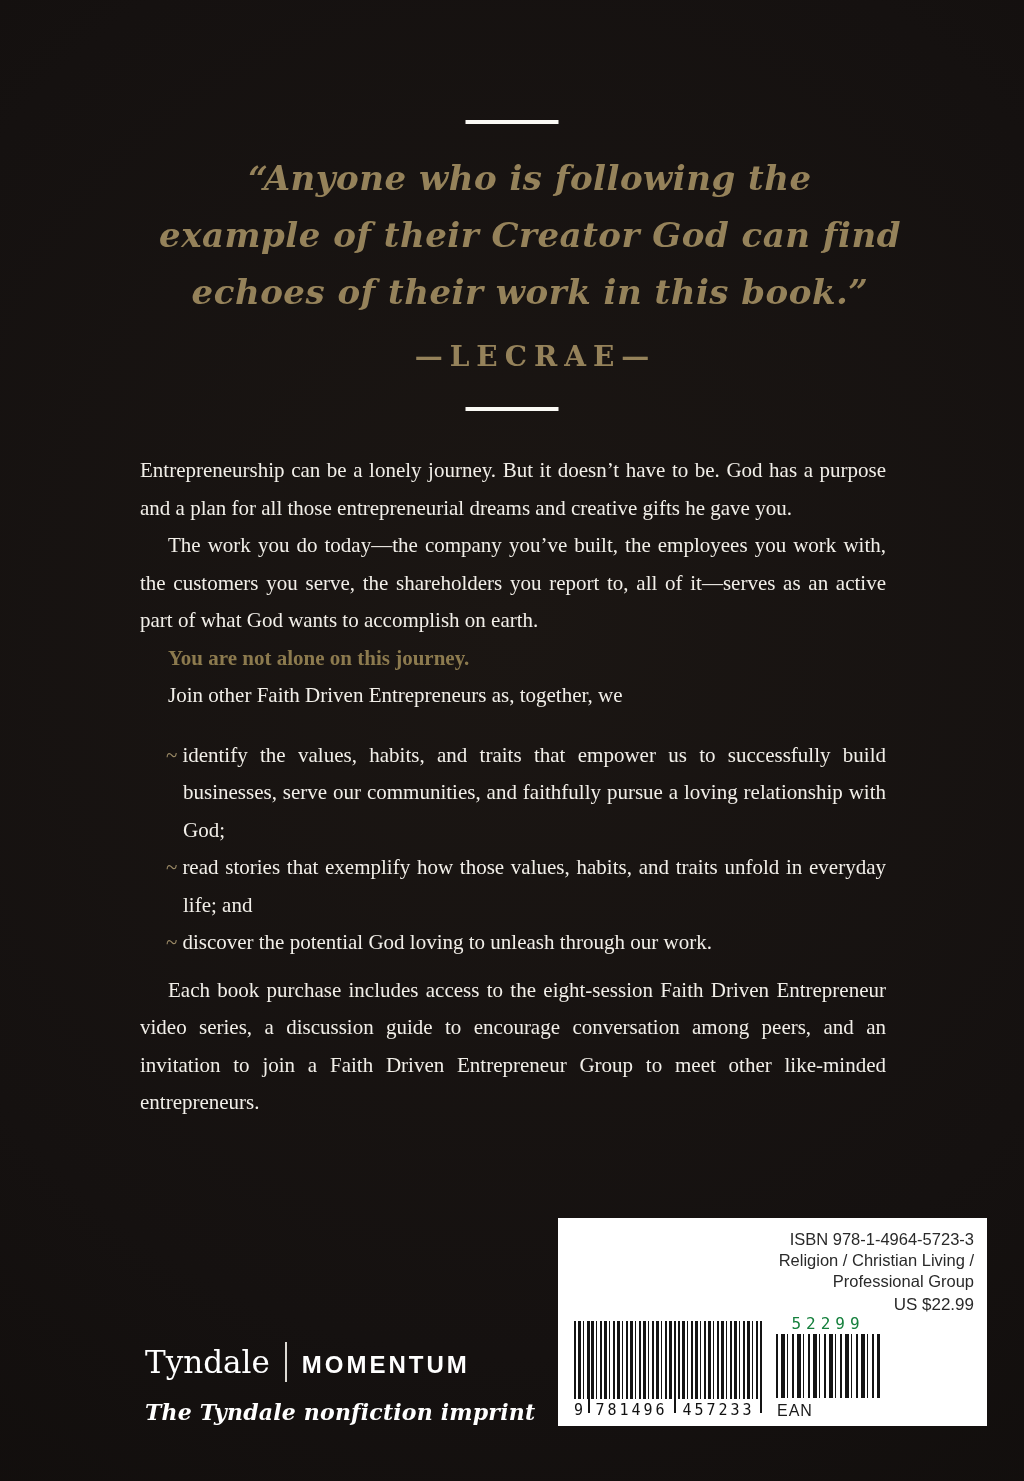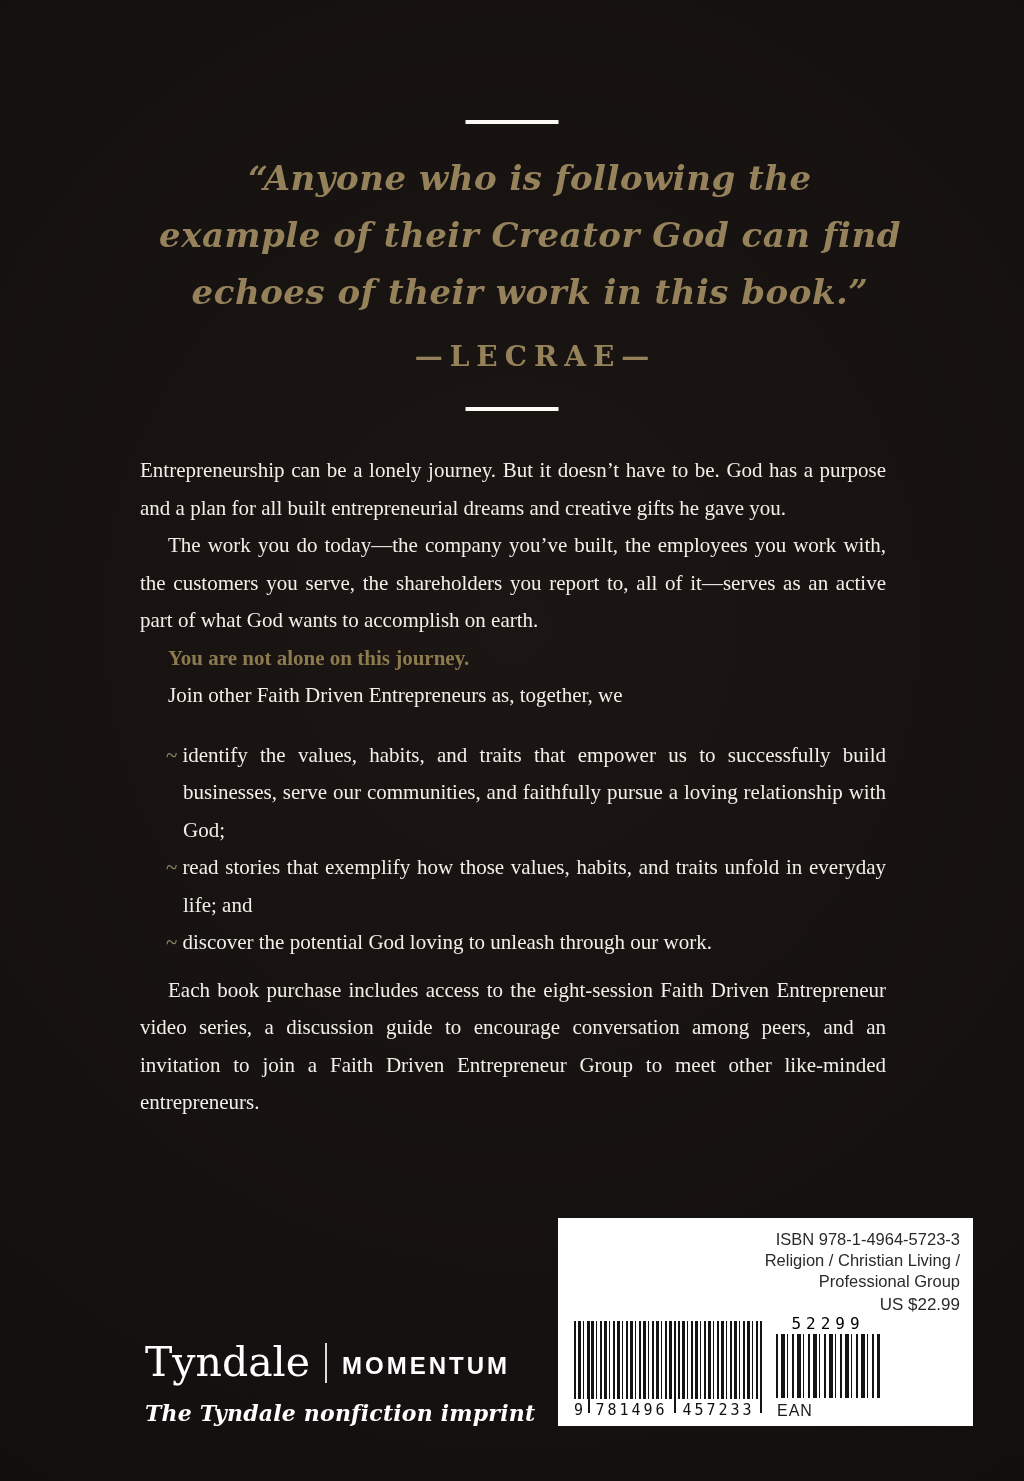--- a/index.html
+++ b/index.html
@@ -62,59 +62,60 @@
     text-align:justify;
   }
   .tilde { color:#9b8a66; margin-right:5px; }
   .closing { margin-top:10px !important; }
 
   
   .publisher { position:absolute; left:145px; top:1342px; color:#ffffff; }
   .logo-row { display:flex; align-items:center; }
   .tyndale {
     font-family:"DejaVu Serif", serif;
-    font-size:41px; line-height:1; font-weight:500;
+    font-size:31px; line-height:1; font-weight:500;
   }
   .logo-divider { width:2px; height:40px; background:#dddad4; margin:0 15px; }
   .momentum {
     font-family:"Liberation Sans", sans-serif;
     font-weight:bold; font-size:24px; letter-spacing:3px;
     padding-top:6px;
   }
   .tagline {
     margin-top:17px;
     font-family:"DejaVu Serif", serif;
     font-style:italic; font-weight:bold;
     font-size:22px; letter-spacing:0.2px;
   }
 
   
   .barcode-panel {
     position:absolute; left:558px; top:1218px;
     width:415px; height:208px;
     background:#ffffff;
+    padding-left:14px;
   }
   .bc-info {
     position:absolute; top:11px; right:13px;
     text-align:right;
     font-family:"Liberation Sans", sans-serif;
     font-size:16.5px; line-height:21px;
     color:#2a2a2a;
   }
   .bc-price {
     position:absolute; top:77px; right:13px;
     font-family:"Liberation Sans", sans-serif;
     font-size:17px; color:#2a2a2a;
   }
   .bc-code5 {
     position:absolute; top:96px; left:218px; width:104px;
     text-align:center;
     font-family:"DejaVu Sans Mono", monospace;
     font-size:16px; letter-spacing:5px;
-    color:#000000;
+    color:#15803d;
   }
   .bc-main { position:absolute; left:16px; top:103px; width:188px; }
   .bc-main .bars {
     height:78px;
     background:repeating-linear-gradient(90deg,
       #141414 0px, #141414 2px, #ffffff 2px, #ffffff 4px,
       #141414 4px, #141414 7px, #ffffff 7px, #ffffff 9px,
       #141414 9px, #141414 10px, #ffffff 10px, #ffffff 13px);
   }
   .guard { position:absolute; top:0; width:2px; height:92px; background:#141414; }
@@ -151,21 +152,21 @@
     <div>“Anyone who is following the</div>
     <div>example of their Creator God can find</div>
     <div>echoes of their work in this book.”</div>
   </div>
 
   <div class="attribution">—LECRAE—</div>
 
   <div class="rule rule-bottom"></div>
 
   <div class="body-copy">
-    <p>Entrepreneurship can be a lonely journey. But it doesn’t have to be. God has a purpose and a plan for all built entrepreneurial dreams and creative gifts he gave you.</p>
+    <p>Entrepreneurship can be a lonely journey. But it doesn’t have to be. God has a purpose and a plan for all those entrepreneurial dreams and creative gifts he gave you.</p>
     <p class="indent">The work you do today—the company you’ve built, the employees you work with, the customers you serve, the shareholders you report to, all of it—serves as an active part of what God wants to accomplish on earth.</p>
     <p class="indent gold-strong">You are not alone on this journey.</p>
     <p class="indent">Join other Faith Driven Entrepreneurs as, together, we</p>
 
     <ul class="points">
       <li><span class="tilde">~</span><span>identify the values, habits, and traits that empower us to successfully build businesses, serve our communities, and faithfully pursue a loving relationship with God;</span></li>
       <li><span class="tilde">~</span><span>read stories that exemplify how those values, habits, and traits unfold in everyday life; and</span></li>
       <li><span class="tilde">~</span><span>discover the potential God loving to unleash through our work.</span></li>
     </ul>
 

